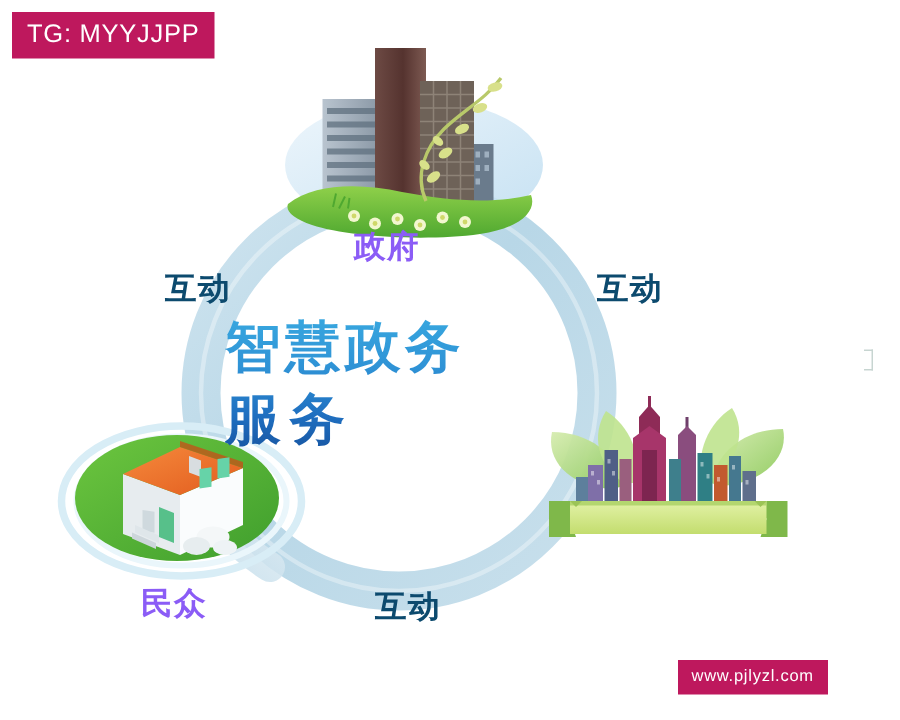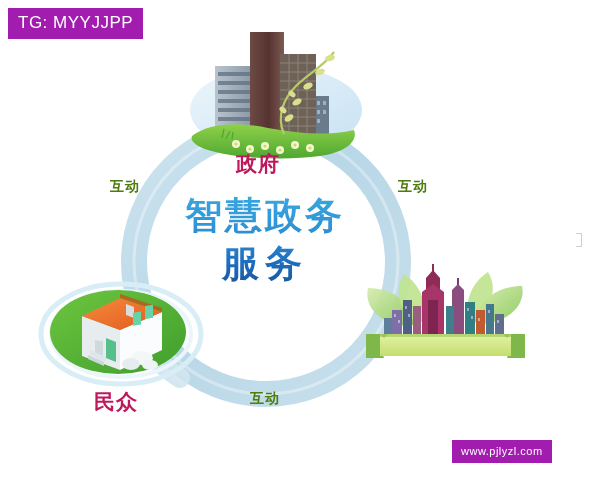--- a/index.html
+++ b/index.html
@@ -14,21 +14,21 @@
     position: relative;
     width: 600px;
     height: 480px;
     background: #ffffff;
     overflow: hidden;
   }
 
   
   .watermark {
     position: absolute;
-    background: #a21caf;
+    background: #be185d;
     color: #ffffff;
     font-family: "Liberation Sans", sans-serif;
     letter-spacing: 0.5px;
     white-space: nowrap;
   }
   #wm-top {
     left: 8px;
     top: 8px;
     padding: 5px 10px 6px 10px;
     font-size: 17px;
@@ -46,23 +46,22 @@
     left: 0;
     top: 0;
     width: 600px;
     height: 480px;
   }
 
   
   #center-title {
     position: absolute;
     left: 150px;
-    top: 192px;
+    top: 208px;
     width: 230px;
-    text-align: center;
     font-family: "DejaVu Sans", sans-serif;
     font-weight: bold;
     font-size: 37px;
     line-height: 48px;
     letter-spacing: 3px;
     background: linear-gradient(180deg, #39a9e0 0%, #2f93d6 38%, #1f6fc0 72%, #17539f 100%);
     -webkit-background-clip: text;
     background-clip: text;
     color: transparent;
     -webkit-text-fill-color: transparent;
@@ -71,22 +70,22 @@
   #center-title .tline { display: block; }
   #center-title .tline.second { letter-spacing: 6px; }
 
   
   .node-label {
     position: absolute;
     font-family: "DejaVu Sans", sans-serif;
     font-weight: bold;
     white-space: nowrap;
   }
-  .lbl-blue { color: #be185d; font-size: 21px; letter-spacing: 1px; }
-  .lbl-dark { color: #4d7c0f; font-size: 14px; letter-spacing: 1px; }
+  .lbl-blue { color: #8b5cf6; font-size: 21px; letter-spacing: 1px; }
+  .lbl-dark { color: #0c4a6e; font-size: 21px; letter-spacing: 1px; }
 
   #label-government { left: 236px; top: 150px; }
   #label-citizens   { left: 94px;  top: 388px; }
   #label-enterprise { left: 408px; top: 360px; }
   #label-interaction-left   { left: 110px; top: 178px; }
   #label-interaction-right  { left: 398px; top: 178px; }
   #label-interaction-bottom { left: 250px; top: 390px; }
 
   
   .illo { position: absolute; }

